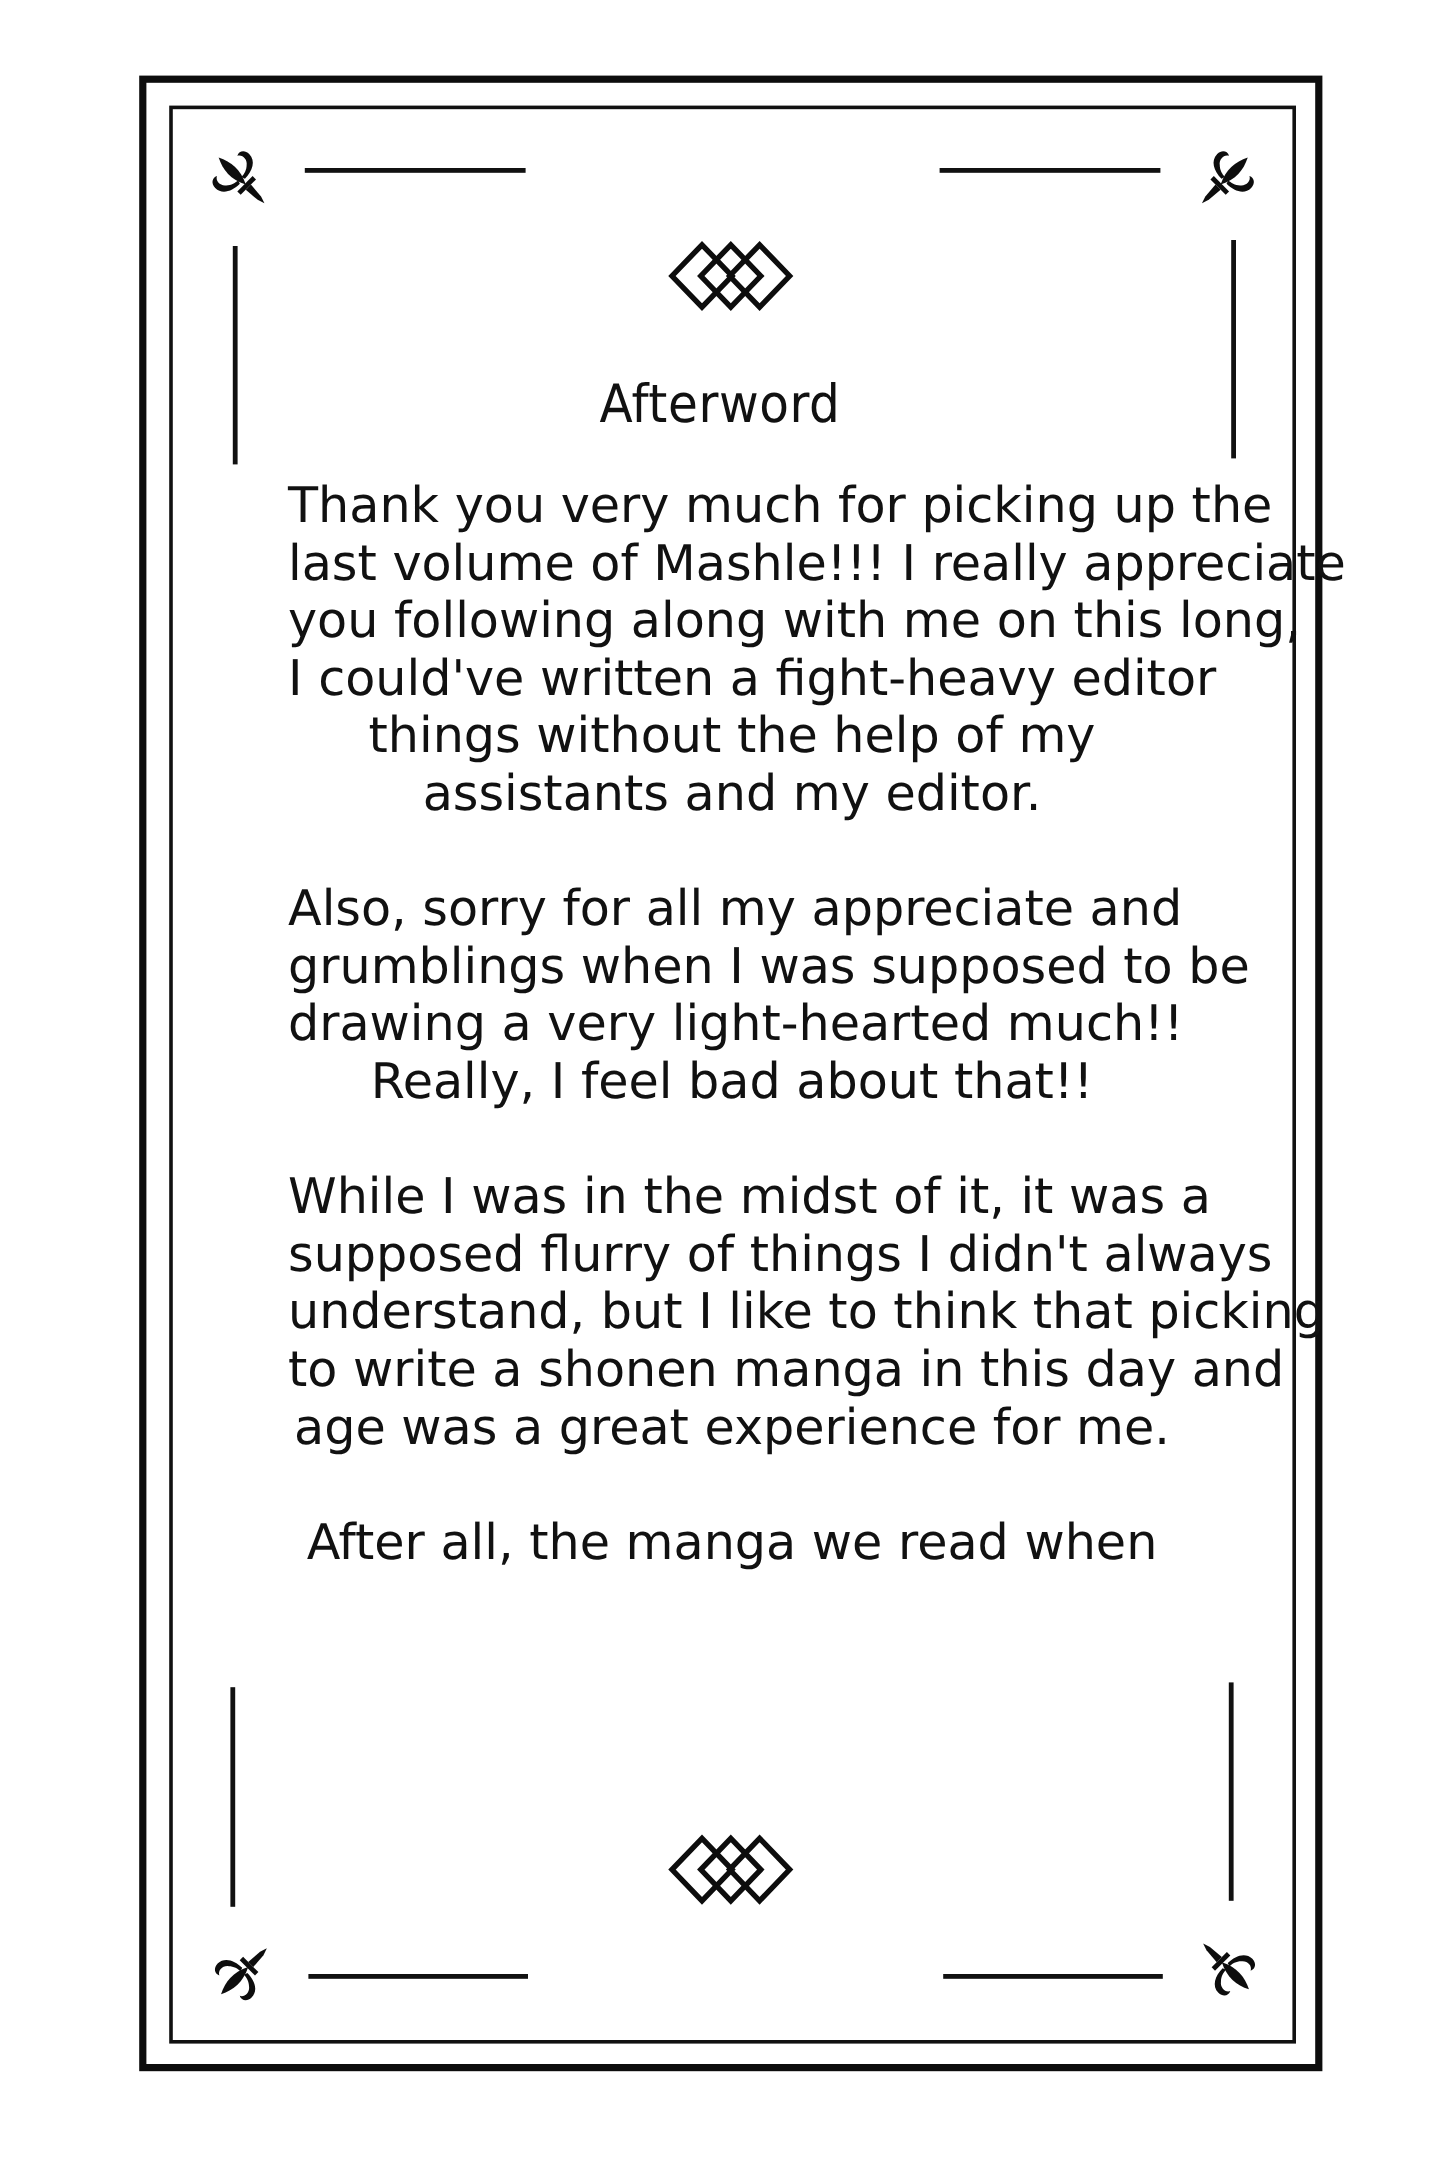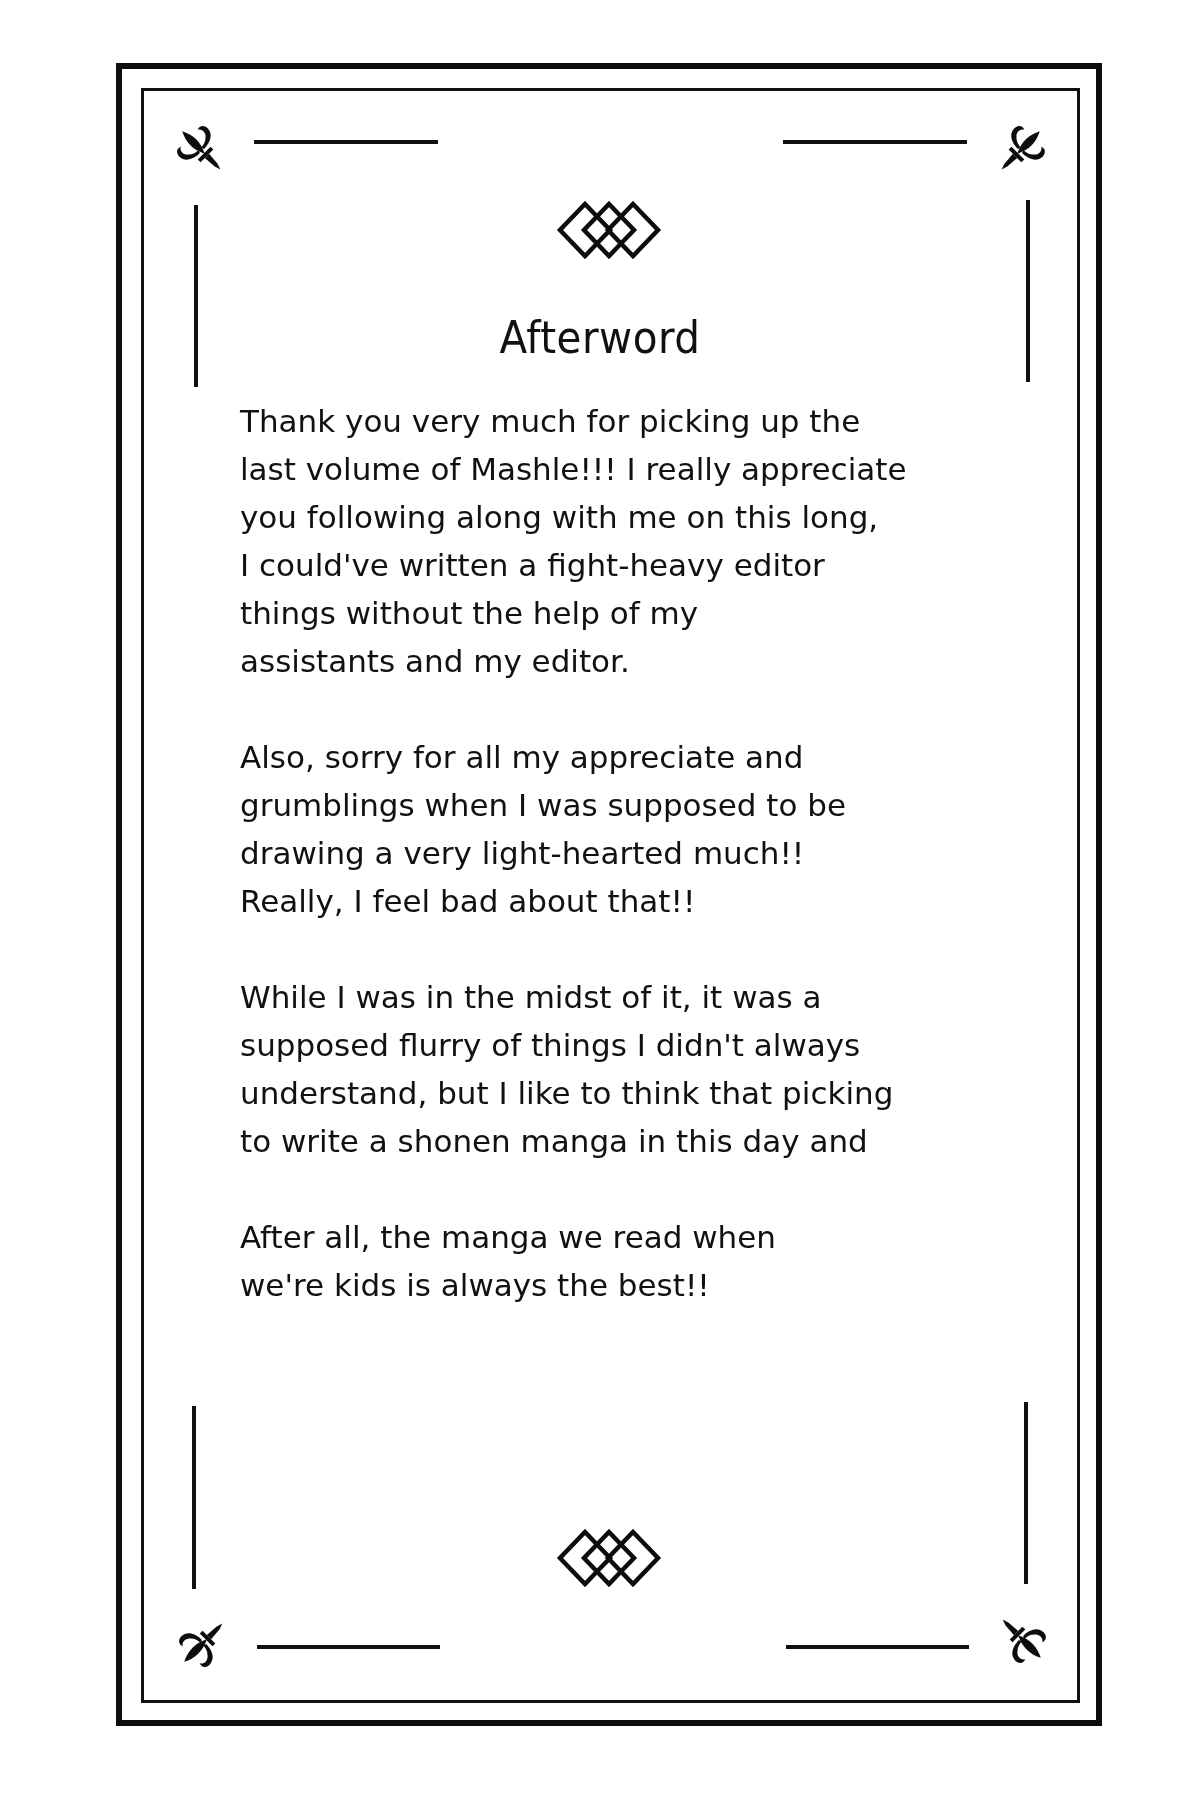--- a/index.html
+++ b/index.html
@@ -10,22 +10,22 @@
                  border: 6px solid #0d0d0d; }
   .inner-frame { left: 141px; top: 88px; width: 933px; height: 1609px;
                  border: 3px solid #111111; }
   .hline { height: 4px; background: #111111; }
   .vline { width: 4px; background: #111111; }
   .fleur { width: 60px; height: 60px; }
   .ornament { width: 112px; height: 60px; }
   .title { left: 0; width: 1200px; top: 312px; text-align: center;
            font-family: "DejaVu Sans", sans-serif; font-size: 44px; font-weight: normal;
            letter-spacing: 0.5px; line-height: 52px; transform: scaleX(0.92); }
-  .body-text { left: 240px; width: 740px; top: 397px; text-align: left;
-               font-family: "DejaVu Sans", sans-serif; font-size: 31px;
+  .body-text { left: 240px; width: 740px; top: 397px; text-align: center;
+               font-family: "DejaVu Sans", sans-serif; font-size: 41px;
                line-height: 48px; letter-spacing: 0px; }
   .para { margin: 0 0 48px 0; }
   .para .line { display: block; white-space: nowrap; }
 </style>
 </head>
 <body>
 
 <div class="abs outer-frame"></div>
 <div class="abs inner-frame"></div>
 
@@ -76,24 +76,24 @@
     <span class="line">Also, sorry for all my appreciate and</span>
     <span class="line">grumblings when I was supposed to be</span>
     <span class="line">drawing a very light-hearted much!!</span>
     <span class="line">Really, I feel bad about that!!</span>
   </p>
   <p class="para">
     <span class="line">While I was in the midst of it, it was a</span>
     <span class="line">supposed flurry of things I didn't always</span>
     <span class="line">understand, but I like to think that picking</span>
     <span class="line">to write a shonen manga in this day and</span>
+    <span class="line">age was a great experience for me.</span>
   </p>
   <p class="para">
     <span class="line">After all, the manga we read when</span>
-    <span class="line">we're kids is always the best!!</span>
   </p>
 </div>
 
 <svg class="abs ornament" style="left:553px; top:1528px;" viewBox="0 0 112 60">
   <g fill="none" stroke="#0d0d0d" stroke-width="4.5">
     <path d="M32 4 L57 30 L32 56 L7 30 Z"></path>
     <path d="M56 4 L81 30 L56 56 L31 30 Z"></path>
     <path d="M80 4 L105 30 L80 56 L55 30 Z"></path>
   </g>
 </svg>

